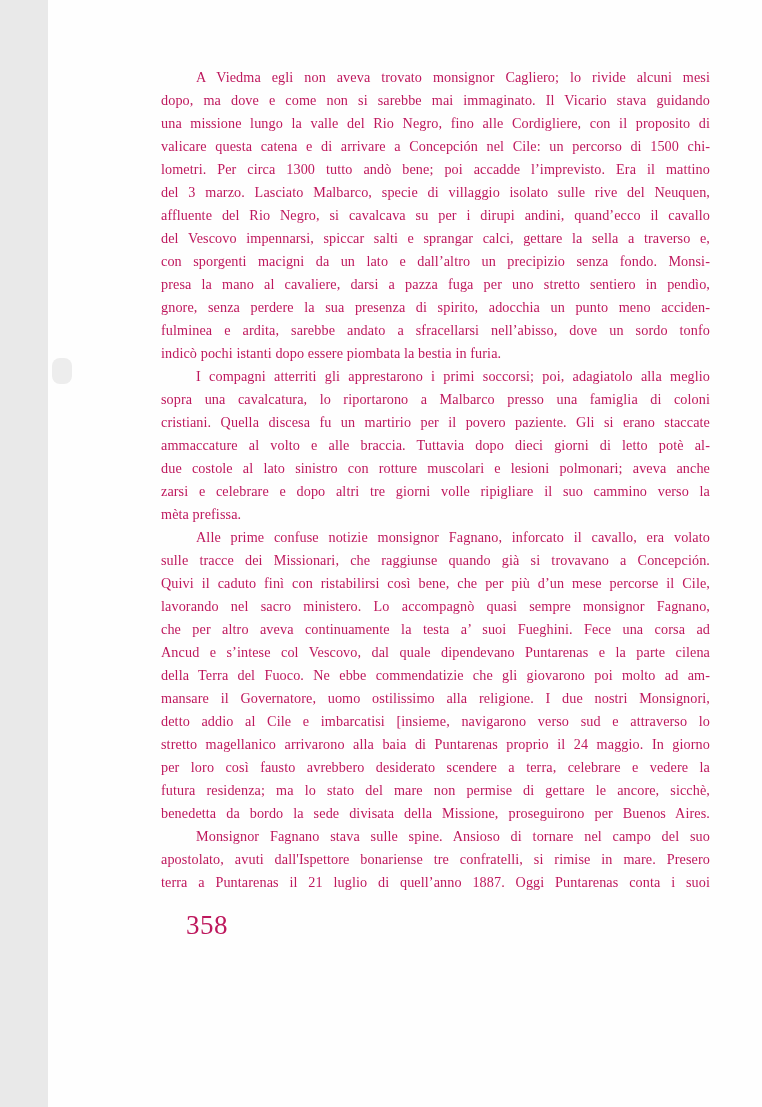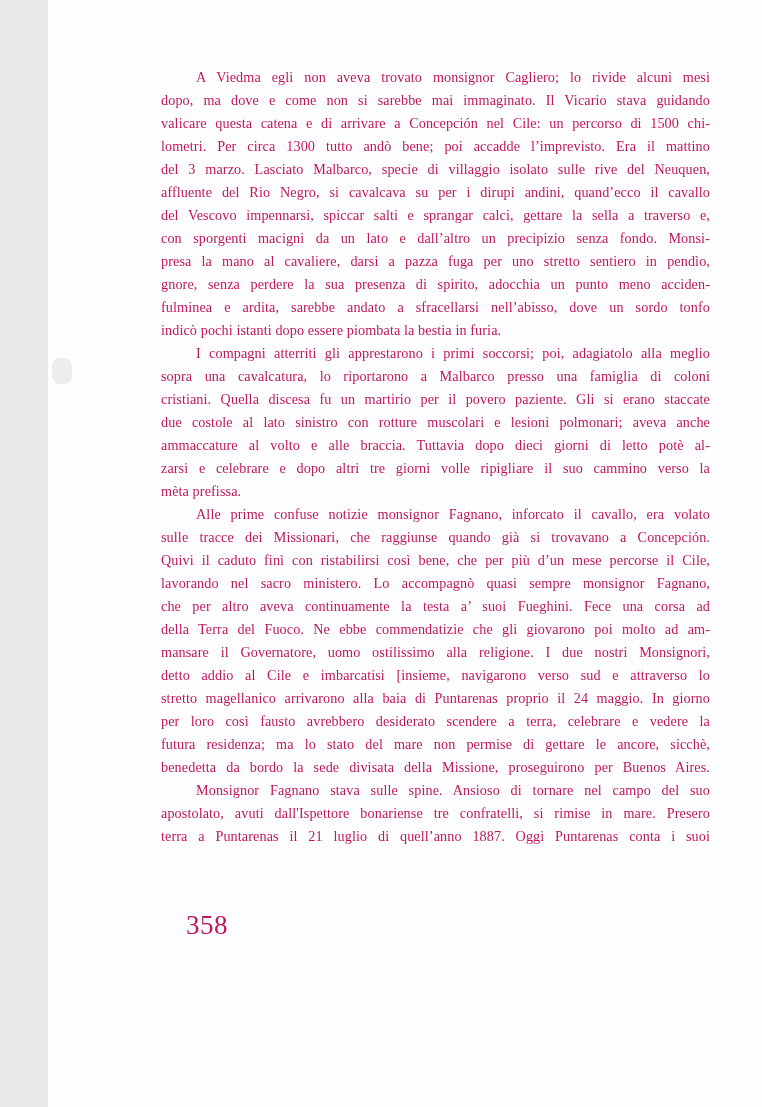--- a/index.html
+++ b/index.html
@@ -65,46 +65,48 @@
 </style>
 </head>
 <body>
 
 <div class="page" style="background: rgb(254, 254, 254); color: #be185d; margin-left: 48px;">
   <div class="scan-smudge"></div>
   <div class="text-block" id="text-block">
       <div class="paragraph">
         <div class="line first">A Viedma egli non aveva trovato monsignor Cagliero; lo rivide alcuni mesi</div>
         <div class="line">dopo, ma dove e come non si sarebbe mai immaginato. Il Vicario stava guidando</div>
+        <div class="line">una missione lungo la valle del Rio Negro, fino alle Cordigliere, con il proposito di</div>
         <div class="line">valicare questa catena e di arrivare a Concepción nel Cile: un percorso di 1500 chi-</div>
         <div class="line">lometri. Per circa 1300 tutto andò bene; poi accadde l’imprevisto. Era il mattino</div>
         <div class="line">del 3 marzo. Lasciato Malbarco, specie di villaggio isolato sulle  rive del Neuquen,</div>
         <div class="line">affluente del Rio Negro, si cavalcava su per i dirupi andini, quand’ecco il cavallo</div>
         <div class="line">del Vescovo impennarsi, spiccar salti e sprangar calci, gettare la sella a traverso e,</div>
         <div class="line">con sporgenti macigni da un lato e dall’altro un precipizio senza fondo. Monsi-</div>
         <div class="line">presa la mano al cavaliere, darsi a pazza fuga per uno stretto sentiero in pendìo,</div>
         <div class="line">gnore, senza perdere la sua presenza di spirito, adocchia un punto meno acciden-</div>
         <div class="line">fulminea e ardita, sarebbe andato a sfracellarsi nell’abisso, dove un sordo tonfo</div>
         <div class="line last">indicò pochi istanti dopo essere piombata la bestia in furia.</div>
       </div>
       <div class="paragraph">
         <div class="line first">I compagni atterriti gli apprestarono i primi soccorsi; poi, adagiatolo alla meglio</div>
         <div class="line">sopra una cavalcatura, lo riportarono a Malbarco presso una famiglia di coloni</div>
         <div class="line">cristiani. Quella discesa fu un martirio per il povero paziente. Gli si erano staccate</div>
+        <div class="line">ammaccature al volto e alle braccia. Tuttavia dopo dieci giorni di letto potè al-</div>
         <div class="line">due costole al lato sinistro con rotture muscolari e lesioni polmonari; aveva anche</div>
-        <div class="line">ammaccature al volto e alle braccia. Tuttavia dopo dieci giorni di letto potè al-</div>
         <div class="line">zarsi e celebrare e dopo altri tre giorni volle ripigliare il suo cammino verso la</div>
         <div class="line last">mèta prefissa.</div>
       </div>
       <div class="paragraph justify-last">
         <div class="line first">Alle  prime confuse notizie monsignor Fagnano, inforcato il cavallo, era volato</div>
         <div class="line">sulle tracce dei Missionari, che raggiunse quando già si trovavano a Concepción.</div>
         <div class="line">Quivi il caduto finì con ristabilirsi così bene, che per più d’un mese percorse il Cile,</div>
         <div class="line">lavorando nel sacro ministero. Lo accompagnò quasi  sempre monsignor Fagnano,</div>
         <div class="line">che per altro aveva continuamente la testa a’ suoi Fueghini. Fece una corsa ad</div>
+        <div class="line">Ancud e s’intese col Vescovo, dal quale dipendevano Puntarenas e la parte cilena</div>
         <div class="line">della Terra del Fuoco. Ne ebbe commendatizie che gli giovarono poi molto ad am-</div>
         <div class="line">mansare il Governatore, uomo ostilissimo alla religione. I due nostri Monsignori,</div>
         <div class="line">detto addio al Cile e imbarcatisi [insieme, navigarono verso sud e attraverso lo</div>
         <div class="line">stretto magellanico arrivarono alla baia di Puntarenas proprio il 24 maggio. In giorno</div>
         <div class="line">per loro così fausto avrebbero desiderato scendere a terra, celebrare e vedere la</div>
         <div class="line">futura residenza; ma lo stato del mare non permise di gettare le ancore, sicchè,</div>
         <div class="line last">benedetta da bordo la sede divisata della Missione, proseguirono per Buenos Aires.</div>
       </div>
       <div class="paragraph justify-last">
         <div class="line first">Monsignor Fagnano stava sulle spine. Ansioso di tornare nel campo del suo</div>

